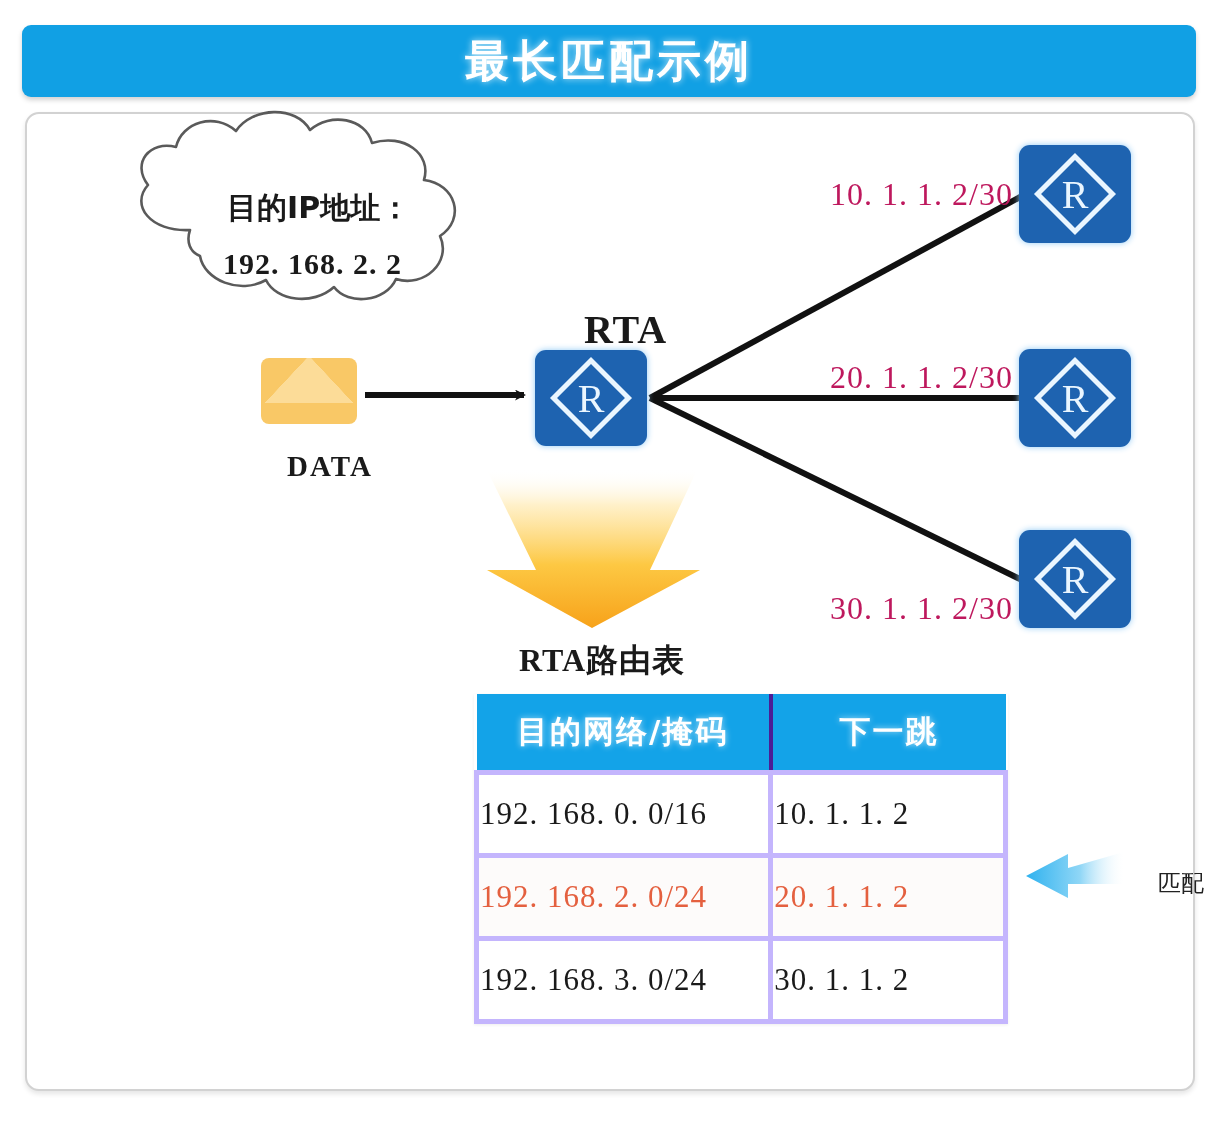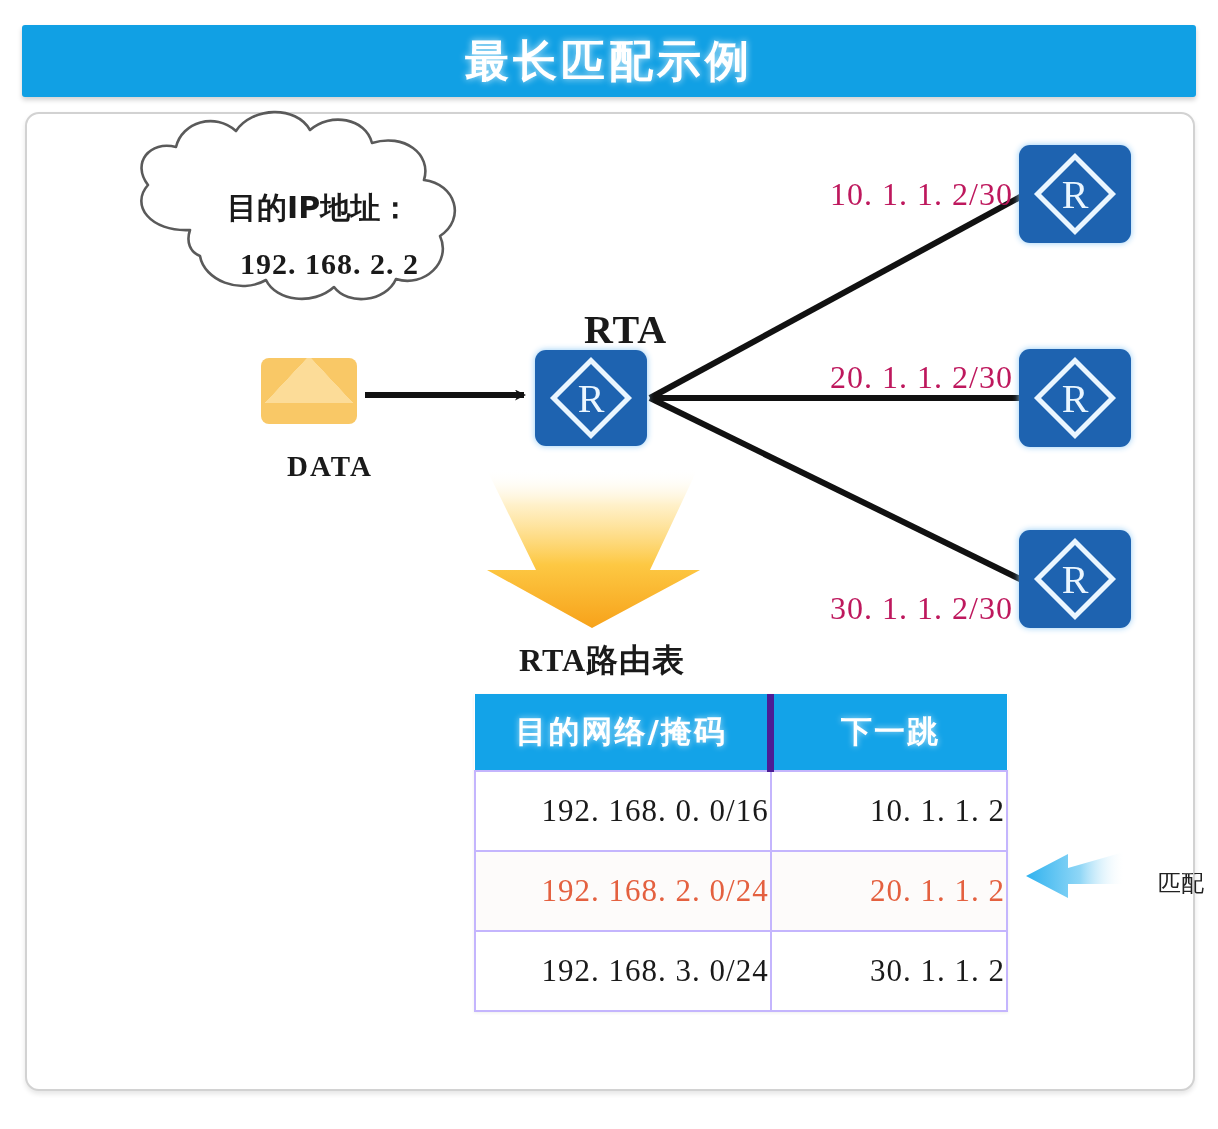--- a/index.html
+++ b/index.html
@@ -16,21 +16,21 @@
   }
 
   
   #title-bar {
     position: absolute;
     left: 22px;
     top: 25px;
     width: 1174px;
     height: 72px;
     background: #11a0e4;
-    border-radius: 3px;
+    border-radius: 9px;
     box-shadow: 0 3px 5px rgba(0,0,0,0.18);
     display: flex;
     align-items: center;
     justify-content: center;
   }
   #title-text {
     color: #ffffff;
     font-size: 44px;
     font-weight: 700;
     letter-spacing: 4px;
@@ -69,21 +69,21 @@
     white-space: nowrap;
     margin-left: 27px;
   }
 
   #cloud-line1 {
     left: 200px; top: 188px;
     font-size: 30px; font-weight: 700;
     font-family: "DejaVu Sans", "Liberation Sans", sans-serif;
   }
   #cloud-line2 {
-    left: 213px; top: 247px;
+    left: 196px; top: 247px;
     font-size: 30px; font-weight: 700;
     letter-spacing: 1px;
   }
 
   #rta-label {
     left: 557px; top: 306px;
     font-size: 40px; font-weight: 700;
     letter-spacing: 1px;
   }
 
@@ -188,29 +188,29 @@
   }
   #routing-table th {
     background: #13a3e8;
     color: #ffffff;
     font-size: 31px;
     font-weight: 700;
     height: 74px;
     font-family: "DejaVu Sans", "Liberation Sans", sans-serif;
     letter-spacing: 2px;
     text-shadow: 0 0 6px rgba(255,255,255,0.7);
-    border-right: 7px solid #4c1d95;
+    border-right: 4px solid #4c1d95;
   }
   #routing-table th:last-child { border-right: none; }
   #routing-table td {
     height: 76px;
     font-size: 31px;
-    text-align: right;
+    text-align: left;
     color: #1a1a1a;
-    border: 2px solid #c4b5fd;
+    border: 5px solid #c4b5fd;
     letter-spacing: 1px;
     font-family: "Liberation Serif", "DejaVu Serif", serif;
   }
   #routing-table tr.highlight td {
     color: #e4603f;
     background: #fdfbfa;
   }
   #routing-table tr.normal td { background: #ffffff; }
 </style>
 </head>

